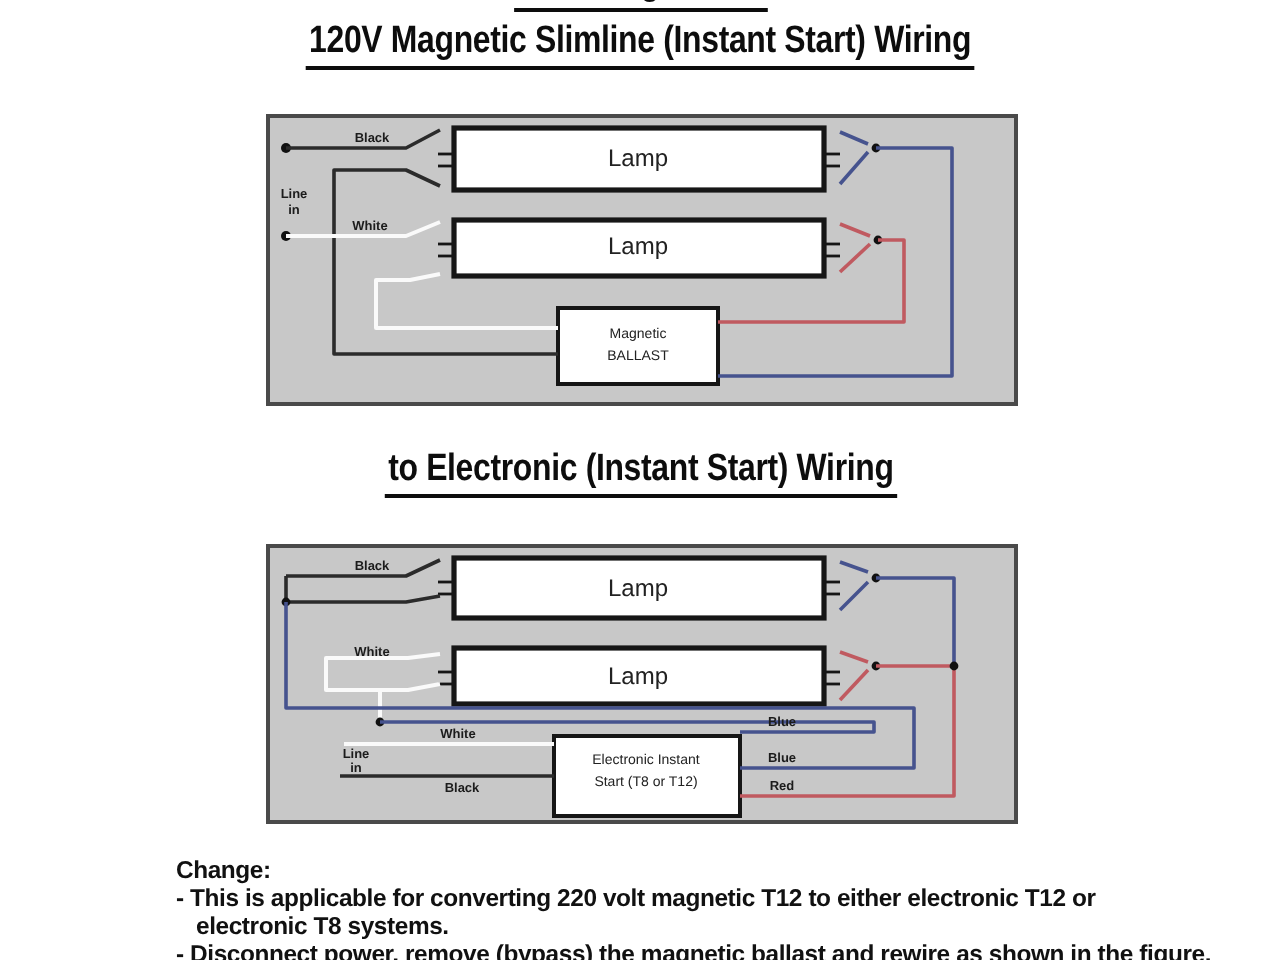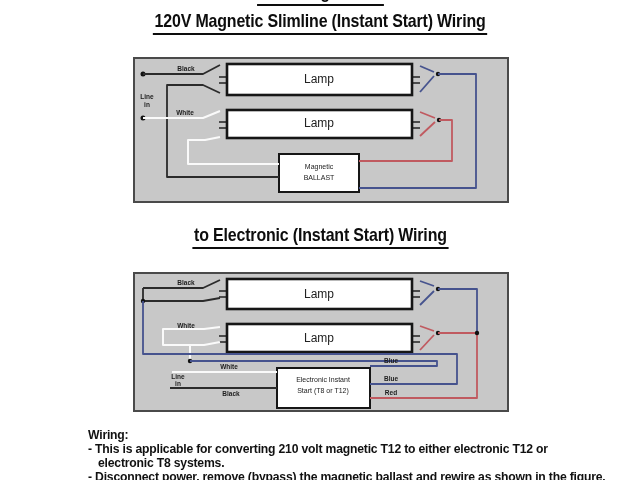--- a/index.html
+++ b/index.html
@@ -153,17 +153,17 @@
 
   <text class="lbl" x="45" y="107" text-anchor="middle">Line</text>
   <text class="lbl" x="45" y="114" text-anchor="middle">in</text>
   <path class="wire w-white" d="M39,100 H144"></path>
   <text class="lbl" x="96" y="97" text-anchor="middle">White</text>
   <path class="wire w-black" d="M37,116 H144"></path>
   <text class="lbl" x="98" y="124" text-anchor="middle">Black</text>
 </svg>
 
 <div class="notes">
-  <p>Wiring:</p>
-  <p>- This is applicable for converting 210 volt magnetic T12 to either electronic T12 or</p>
+  <p>Change:</p>
+  <p>- This is applicable for converting 220 volt magnetic T12 to either electronic T12 or</p>
   <p class="indent">electronic T8 systems.</p>
   <p>- Disconnect power, remove (bypass) the magnetic ballast and rewire as shown in the figure.</p>
 </div>
 
 </body></html>

